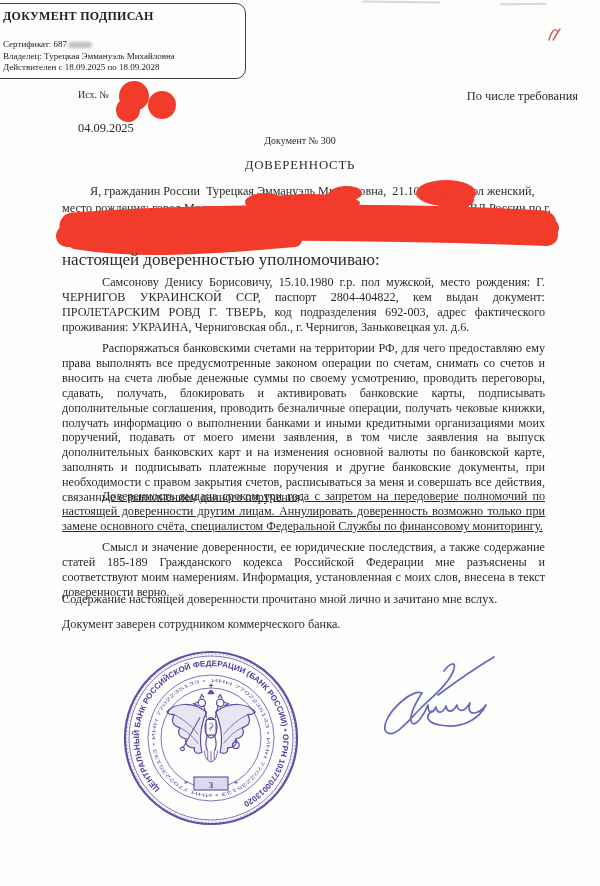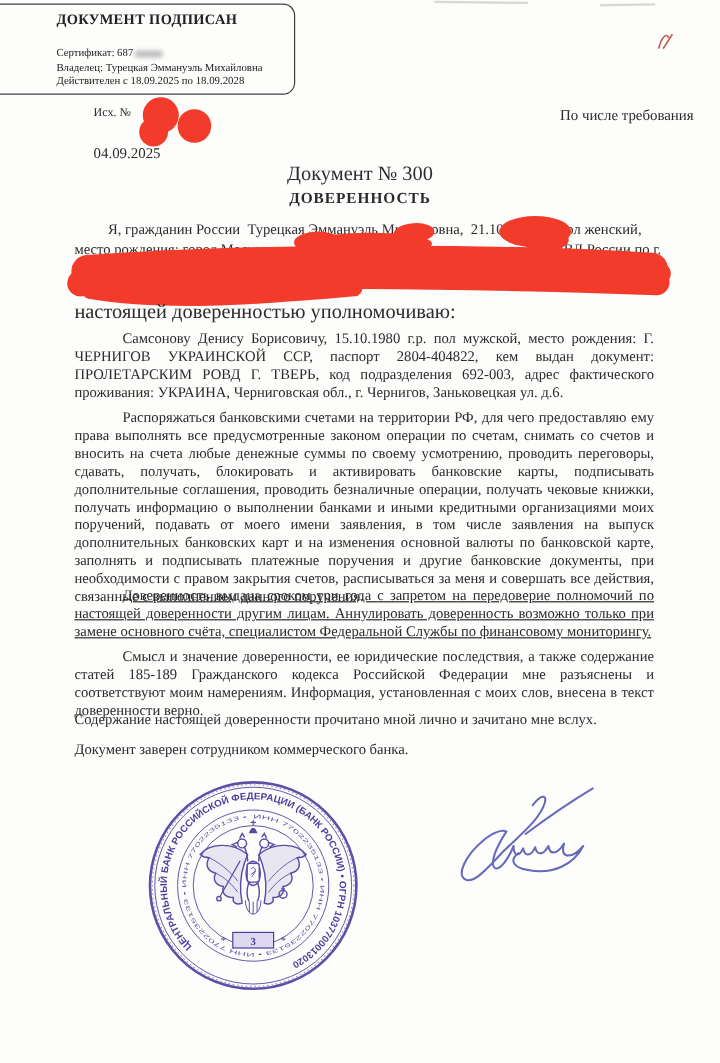--- a/index.html
+++ b/index.html
@@ -7,32 +7,32 @@
     position:relative;width:600px;height:886px;overflow:hidden;
     background:#fdfdfc;
     font-family:"Liberation Serif", serif;
     color:#2b2b2b;
   }
   
   .stamp-box{
     position:absolute;left:-16px;top:3px;width:262px;height:76px;
     border:1.6px solid #3f3f3f;border-radius:10px;box-sizing:border-box;
   }
-  .stamp-box .ln{position:absolute;left:18px;white-space:nowrap;color:#222;margin-left:44px;}
+  .stamp-box .ln{position:absolute;left:18px;white-space:nowrap;color:#222;}
   .stamp-h{font-weight:bold;font-size:12px;letter-spacing:.3px;}
   .stamp-s{font-size:9px;}
   .smudge{display:inline-block;width:24px;height:6px;background:#8a8a8a;
     filter:blur(1.6px);opacity:.55;vertical-align:middle;margin-left:1px;border-radius:3px;}
   
   .hdr-out{position:absolute;left:78px;top:89px;font-size:10px;}
   .hdr-place{position:absolute;right:22px;top:89px;font-size:12.4px;}
   .hdr-date{position:absolute;left:78px;top:121px;font-size:12.4px;}
-  .doc-number{position:absolute;left:0;top:135px;width:100%;text-align:center;font-size:17px;}
+  .doc-number{position:absolute;left:0;top:135px;width:100%;text-align:center;font-size:10px;}
   .doc-title{position:absolute;left:0;top:158px;width:100%;text-align:center;
-    font-size:12.8px;font-weight:bold;letter-spacing:.8px;}
+    font-size:12.8px;font-weight:normal;letter-spacing:.8px;}
   
   .p1line{position:absolute;font-size:12.2px;white-space:pre;}
   .p1l1{left:90px;top:184px;}
   .p1l2{left:62px;top:201px;}
   .fragment{position:absolute;left:224px;top:206px;font-size:11.5px;color:#4a4a4a;}
   .authorize{position:absolute;left:62px;top:250px;font-size:17px;}
   .para{position:absolute;left:62px;width:483px;text-align:justify;
     font-size:12.2px;line-height:14.9px;text-indent:40px;}
   .p2{top:275px;font-family:Liberation Serif, serif;} .p3{top:341px;} .p4{top:489px;text-decoration:underline;} .p5{top:540px;}
   .p6{top:592px;text-indent:0;} .p7{top:617px;text-indent:0;}

